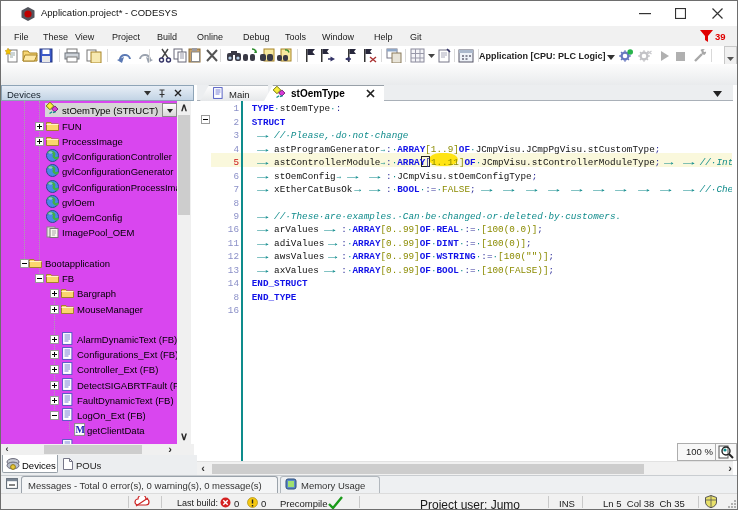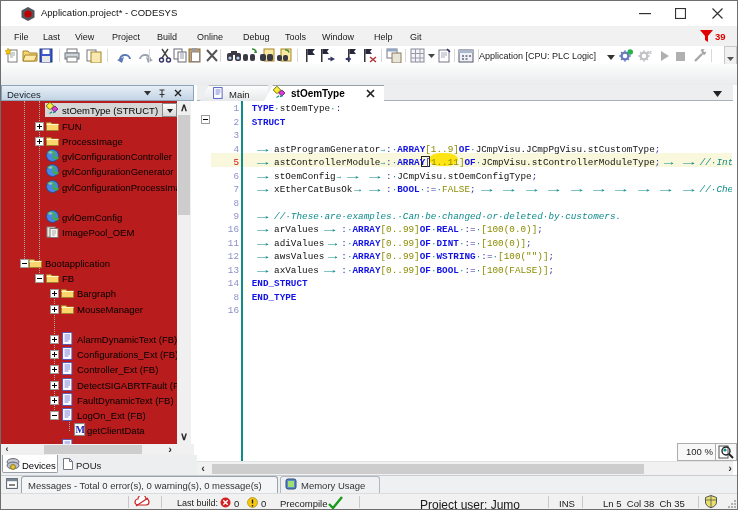--- a/index.html
+++ b/index.html
@@ -7,21 +7,21 @@
 svg{display:block}
 
 #title{left:0;top:0;width:738px;height:25px;background:#fff}
 #menu{left:0;top:25px;width:738px;height:20px;background:#f1f1f1}
 .mi{top:31px;font-size:9px;color:#1a1a1a}
 #toolbar{left:0;top:45px;width:738px;height:18px;background:#fff}
 .ts{top:48px;width:1px;height:13px;background:#d9d9d9}
 .tbi{top:47px}
 #gap{left:0;top:63px;width:738px;height:21px;background:linear-gradient(#fcfcfc,#e9ebed)}
 #devhead{left:0;top:84px;width:193px;height:16px;background:linear-gradient(#e7eef6,#c3d4e5);border:1px solid #8ea4b7;font-size:9.5px;color:#15202b;padding:2px 0 0 5px}
-#tree{left:0;top:100px;width:176px;height:343px;overflow:hidden;background:#b91c1c}
+#tree{left:0;top:100px;width:176px;height:343px;overflow:hidden;background:#d946ef}
 .row{position:absolute;left:0;width:176px;height:15.24px;font-size:9.5px;color:#000;white-space:nowrap}
 .row span.lb{position:absolute;top:2px}
 .eb{position:absolute;width:9px;height:9px;background:#fff;border:1px solid #9a9a9a;top:3px}
 .eb i{position:absolute;left:1px;top:3px;width:5px;height:1px;background:#000}
 .eb.plus i:after{content:"";position:absolute;left:2px;top:-2px;width:1px;height:5px;background:#000}
 .gl{position:absolute;width:1px;border-left:1px dotted #a8a8a8}
 .ic{position:absolute;top:1px}
 
 .sbtrack{background:#f0f0f0}
 .sbthumb{background:#cdcdcd}
@@ -61,21 +61,21 @@
   </svg>
 <svg class="abs" style="left:674px;top:7px" width="11" height="11">
     <rect x="0.5" y="0.5" width="10" height="10" fill="none" stroke="#333" stroke-width="1.2"></rect>
   </svg>
 <svg class="abs" style="left:711px;top:7px" width="11" height="11">
     <path d="M0.5 0.5 L10.5 10.5 M10.5 0.5 L0.5 10.5" stroke="#333" stroke-width="1.2"></path>
   </svg>
 
 <div class="abs" id="menu"></div>
 <div class="abs mi" style="left:13px">File</div>
-<div class="abs mi" style="left:42px">Last</div>
+<div class="abs mi" style="left:42px">These</div>
 <div class="abs mi" style="left:74px">View</div>
 <div class="abs mi" style="left:111px">Project</div>
 <div class="abs mi" style="left:156px">Build</div>
 <div class="abs mi" style="left:196px">Online</div>
 <div class="abs mi" style="left:242px">Debug</div>
 <div class="abs mi" style="left:284px">Tools</div>
 <div class="abs mi" style="left:321px">Window</div>
 <div class="abs mi" style="left:373px">Help</div>
 <div class="abs mi" style="left:409px">Git</div>
 <svg class="abs" style="left:699px;top:29px" width="13" height="13">
@@ -203,21 +203,21 @@
     <path d="M3 5h6M3 7h6M3 9h4" stroke="#aab" stroke-width="1"></path>
     <path d="M9 1 l3 3" stroke="#336" stroke-width="1.6"></path>
   </svg>
 <div class="abs ts" style="left:453px"></div>
 <svg class="abs tbi" style="left:457px" width="16" height="15">
     <rect x="1" y="2" width="14" height="12" fill="#eef2f8" stroke="#556"></rect>
     <rect x="1" y="2" width="14" height="3" fill="#aab8cc"></rect>
     <path d="M4 8h2M7.5 8h2M11 8h2M4 11h2M7.5 11h2" stroke="#667" stroke-width="1.4"></path>
   </svg>
 <div class="abs ts" style="left:477px"></div>
-<div class="abs" style="left:478px;top:50px;font-size:9px;font-weight:normal;color:#222">Application [CPU: PLC Logic]</div>
+<div class="abs" style="left:478px;top:50px;font-size:9px;font-weight:bold;color:#222">Application [CPU: PLC Logic]</div>
 <svg class="abs tbi" style="left:606px;top:52px" width="9" height="8">
     <polygon points="0,2 8,2 4,7" fill="#333"></polygon>
   </svg>
 <svg class="abs tbi" style="left:617px" width="16" height="16">
     <g stroke="#6878c0" stroke-width="1.3" fill="none">
       <circle cx="7" cy="8" r="3.4" stroke-width="2.2"></circle>
       <path d="M7 4v-1.8M7 12v1.8M3 8H1.2M11 8h1.8M4.2 5.2L3 4M9.8 5.2L11 4M4.2 10.8L3 12M9.8 10.8L11 12"></path>
     </g>
     <circle cx="12.2" cy="4" r="2.8" fill="#28b44c"></circle>
   </svg>
@@ -312,20 +312,28 @@
 <span class="lb" style="left:61px">gvlConfigurationGenerator</span>
 </div>
 <div class="row" style="top:78.6px">
 <svg class="ic" style="left:45px;top:0px" width="13" height="13">
         <circle cx="6.5" cy="6.5" r="6" fill="#4a86e8" stroke="#2a4a88"></circle>
         <path d="M2 4 q2 -2 4 -1 q3 1 2 3 q-1 2 1 3 q2 1 3 -1" stroke="#3fae4a" stroke-width="2.4" fill="none"></path>
         <ellipse cx="4.5" cy="3.5" rx="2" ry="1.2" fill="#9fc4f0" opacity=".8"></ellipse>
       </svg>
 <span class="lb" style="left:61px">gvlConfigurationProcessImage</span>
 </div>
+<div class="row" style="top:93.8px">
+<svg class="ic" style="left:45px;top:0px" width="13" height="13">
+        <circle cx="6.5" cy="6.5" r="6" fill="#4a86e8" stroke="#2a4a88"></circle>
+        <path d="M2 4 q2 -2 4 -1 q3 1 2 3 q-1 2 1 3 q2 1 3 -1" stroke="#3fae4a" stroke-width="2.4" fill="none"></path>
+        <ellipse cx="4.5" cy="3.5" rx="2" ry="1.2" fill="#9fc4f0" opacity=".8"></ellipse>
+      </svg>
+<span class="lb" style="left:61px">gvlOem</span>
+</div>
 <div class="row" style="top:109.1px">
 <svg class="ic" style="left:45px;top:0px" width="13" height="13">
         <circle cx="6.5" cy="6.5" r="6" fill="#4a86e8" stroke="#2a4a88"></circle>
         <path d="M2 4 q2 -2 4 -1 q3 1 2 3 q-1 2 1 3 q2 1 3 -1" stroke="#3fae4a" stroke-width="2.4" fill="none"></path>
         <ellipse cx="4.5" cy="3.5" rx="2" ry="1.2" fill="#9fc4f0" opacity=".8"></ellipse>
       </svg>
 <span class="lb" style="left:61px">gvlOemConfig</span>
 </div>
 <div class="row" style="top:124.3px">
 <svg class="ic" style="left:45px;top:1px" width="13" height="12">
@@ -497,20 +505,21 @@
   </svg>
 <div class="abs" id="code">
 <div id="curline"></div>
     <div style="position:absolute;left:231px;top:52px;width:29px;height:12.5px;background:#ffe414;border-radius:45%/60%"></div>
     <div style="position:absolute;left:223px;top:55px;width:9px;height:11px;border:1px solid #222"></div>
 <div class="ln" style="top:1.40px">1</div>
 <div class="cl" style="top:1.40px"><span class="k">TYPE</span><span class="w">·</span>stOemType<span class="w">·</span><span class="p">:</span></div>
 <div class="ln" style="top:14.85px">2</div>
 <div class="cl" style="top:14.85px"><span class="k">STRUCT</span></div>
 <div class="ln" style="top:28.30px">3</div>
+<div class="cl" style="top:28.30px"><span class="t" style="width:22.4px"><i style="transform:scaleX(2.1)">→</i></span><span class="c">//·Please,·do·not·change</span></div>
 <div class="ln" style="top:41.75px">4</div>
 <div class="cl" style="top:41.75px"><span class="t" style="width:22.4px"><i style="transform:scaleX(2.1)">→</i></span>astProgramGenerator<span class="t" style="width:5.6px"><i style="transform:scaleX(0.75)">→</i></span><span class="p">:</span><span class="w">·</span><span class="k">ARRAY</span><span class="n">[1..9]</span><span class="k">OF</span><span class="w">·</span>JCmpVisu.JCmpPgVisu.stCustomType<span class="p">;</span></div>
 <div class="ln" style="top:55.20px"><span style="color:#cc1111">5</span></div>
 <div class="cl" style="top:55.20px"><span class="t" style="width:22.4px"><i style="transform:scaleX(2.1)">→</i></span>astControllerModule<span class="t" style="width:5.6px"><i style="transform:scaleX(0.75)">→</i></span><span class="p">:</span><span class="w">·</span><span class="k">ARRAY</span><span class="p">[</span><span class="n">1..11</span><span class="n">]</span><span class="k">OF</span><span class="w">·</span>JCmpVisu.stControllerModuleType<span class="p">;</span><span class="t" style="width:16.8px"><i style="transform:scaleX(1.7)">→</i></span><span class="t" style="width:22.4px"><i style="transform:scaleX(2.1)">→</i></span><span class="c">//·Interface·to·</span></div>
 <div class="ln" style="top:68.65px">6</div>
 <div class="cl" style="top:68.65px"><span class="t" style="width:22.4px"><i style="transform:scaleX(2.1)">→</i></span>stOemConfig<span class="t" style="width:5.6px"><i style="transform:scaleX(0.75)">→</i></span><span class="t" style="width:22.4px"><i style="transform:scaleX(2.1)">→</i></span><span class="t" style="width:22.4px"><i style="transform:scaleX(2.1)">→</i></span><span class="p">:</span><span class="w">·</span>JCmpVisu.stOemConfigType<span class="p">;</span></div>
 <div class="ln" style="top:82.10px">7</div>
 <div class="cl" style="top:82.10px"><span class="t" style="width:22.4px"><i style="transform:scaleX(2.1)">→</i></span>xEtherCatBusOk<span class="t" style="width:11.2px"><i style="transform:scaleX(1.25)">→</i></span><span class="t" style="width:22.4px"><i style="transform:scaleX(2.1)">→</i></span><span class="p">:</span><span class="w">·</span><span class="k">BOOL</span><span class="w">·</span><span class="p">:=</span><span class="w">·</span><span class="n">FALSE</span><span class="p">;</span><span class="t" style="width:22.4px"><i style="transform:scaleX(2.1)">→</i></span><span class="t" style="width:22.4px"><i style="transform:scaleX(2.1)">→</i></span><span class="t" style="width:22.4px"><i style="transform:scaleX(2.1)">→</i></span><span class="t" style="width:22.4px"><i style="transform:scaleX(2.1)">→</i></span><span class="t" style="width:22.4px"><i style="transform:scaleX(2.1)">→</i></span><span class="t" style="width:22.4px"><i style="transform:scaleX(2.1)">→</i></span><span class="t" style="width:22.4px"><i style="transform:scaleX(2.1)">→</i></span><span class="t" style="width:22.4px"><i style="transform:scaleX(2.1)">→</i></span><span class="t" style="width:22.4px"><i style="transform:scaleX(2.1)">→</i></span><span class="t" style="width:22.4px"><i style="transform:scaleX(2.1)">→</i></span><span class="c">//·Check·of·</span></div>
 <div class="ln" style="top:95.55px">8</div>
 <div class="ln" style="top:109.00px">9</div>

